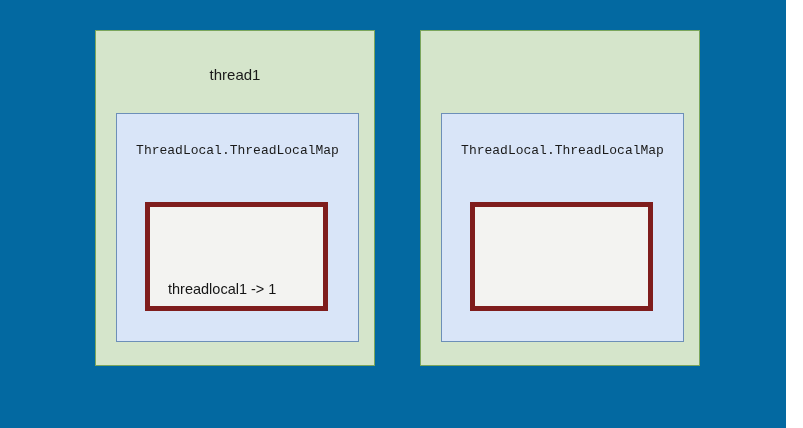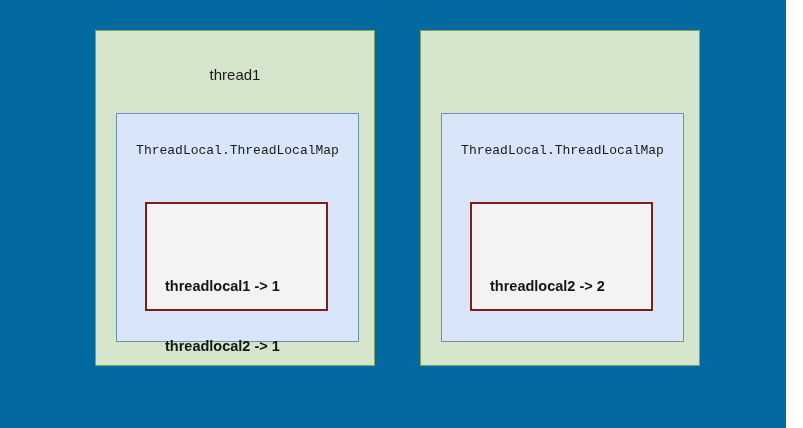--- a/index.html
+++ b/index.html
@@ -67,23 +67,22 @@
     letter-spacing: 0px;
   }
 
   .entries-box {
     position: absolute;
     left: 28px;
     top: 88px;
     width: 183px;
     height: 109px;
     background: #f3f3f1;
-    border: 2px solid #7f1d1d;
+    border: 5px solid #7f1d1d;
     box-sizing: border-box;
-    font-weight: bold;
   }
 
   .entries-list {
     position: absolute;
     left: 18px;
     top: 32px;
     font-size: 14.5px;
     color: #151515;
     font-family: "Liberation Sans", sans-serif;
     line-height: 20px;
@@ -100,32 +99,30 @@
 
   <div class="thread-box left">
     <div class="thread-title">thread1</div>
 
     <div class="map-box">
       <div class="map-title">ThreadLocal.ThreadLocalMap</div>
 
       <div class="entries-box">
         <div class="entries-list">
           <span class="entry-line">threadlocal1 -&gt; 1</span>
-          <span class="entry-line">threadlocal2 -&gt; 1</span>
         </div>
       </div>
     </div>
   </div>
 
   <div class="thread-box right">
 
     <div class="map-box">
       <div class="map-title">ThreadLocal.ThreadLocalMap</div>
 
       <div class="entries-box">
         <div class="entries-list">
-          <span class="entry-line">threadlocal2 -&gt; 2</span>
         </div>
       </div>
     </div>
   </div>
 
 </div>
 
 </body></html>

